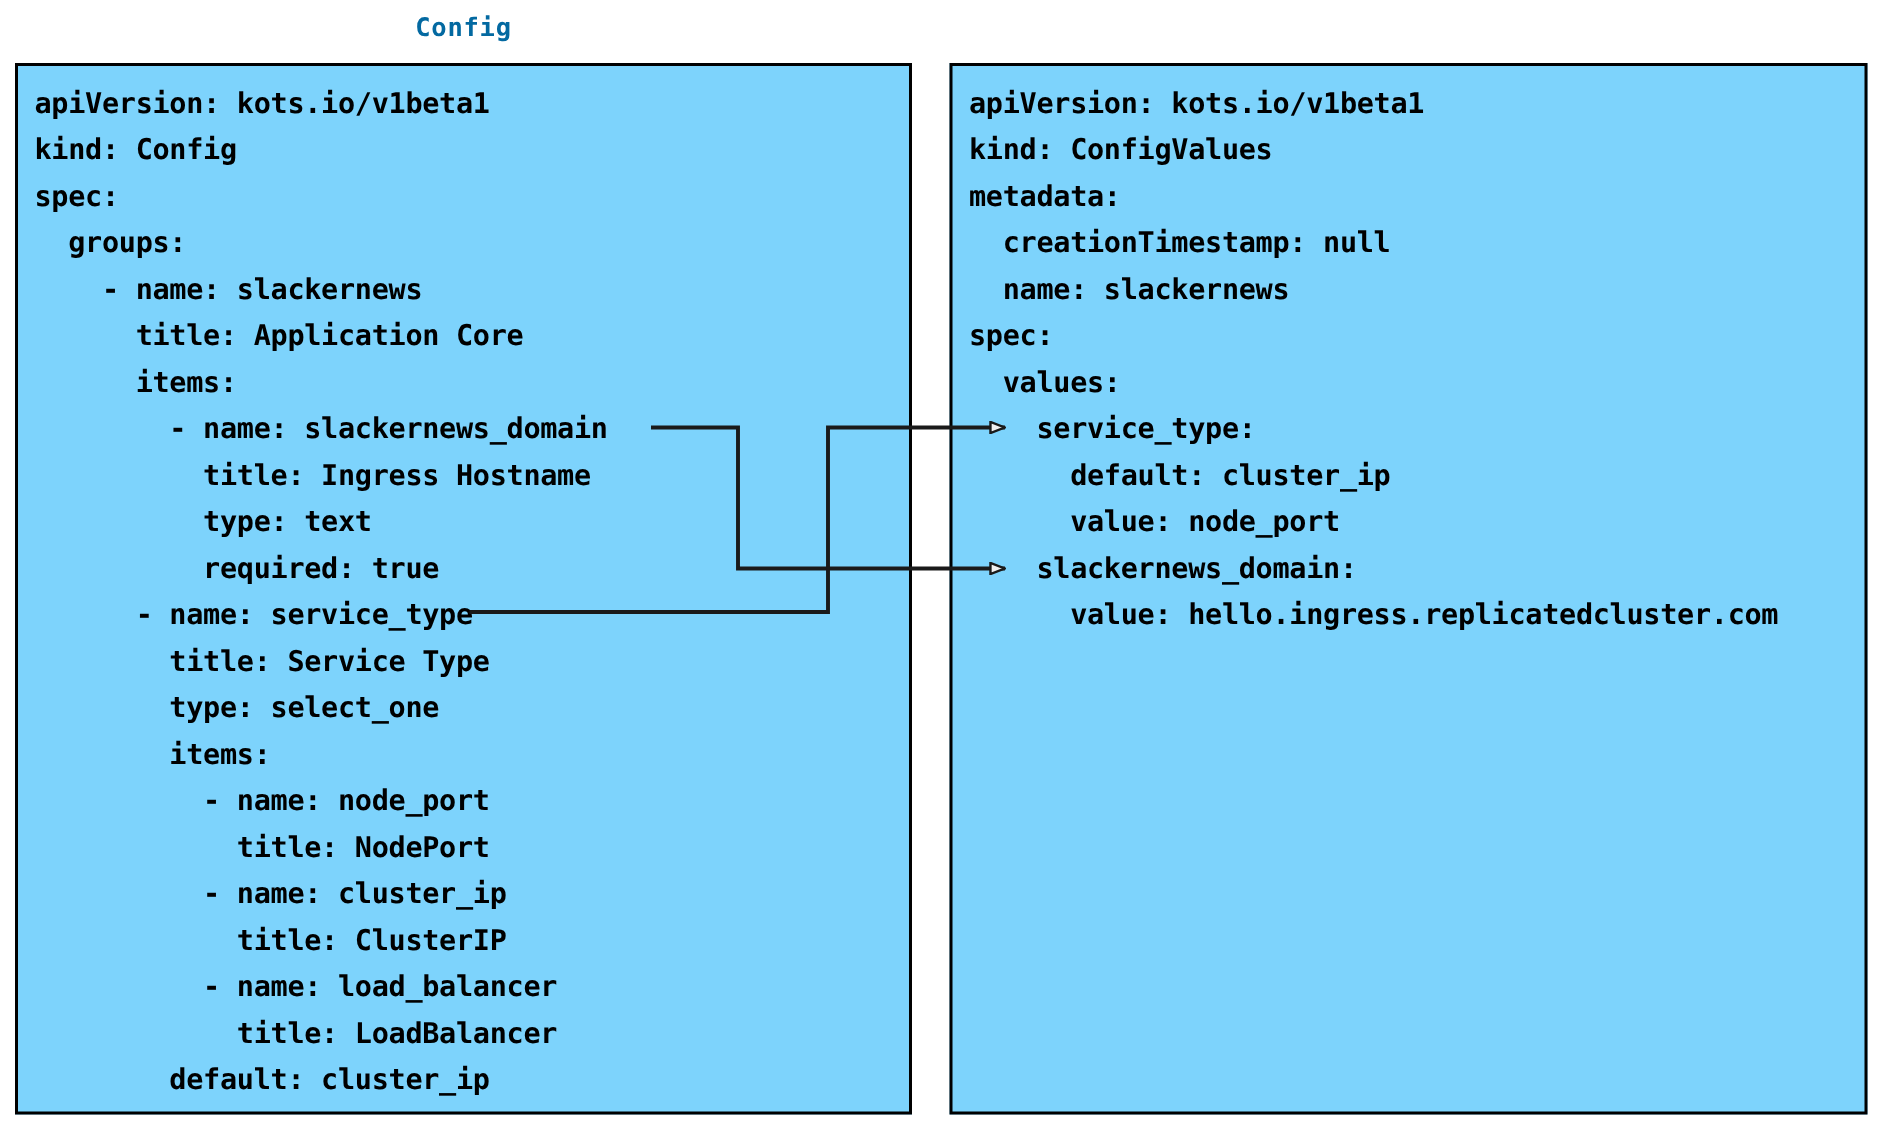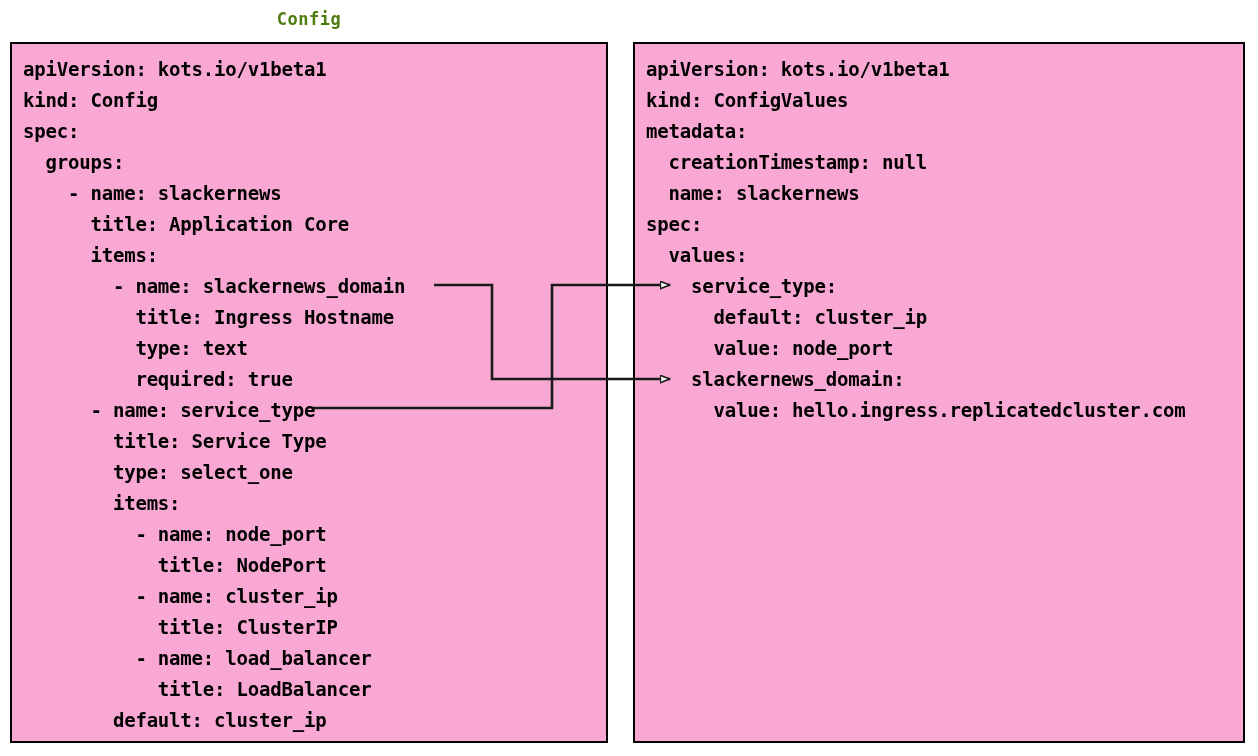--- a/index.html
+++ b/index.html
@@ -20,32 +20,32 @@
     height: 756px;
     background: #ffffff;
   }
 
   
   .panel-title {
     position: absolute;
     font-family: "DejaVu Sans Mono", "Liberation Mono", monospace;
     font-weight: bold;
     font-size: 17px;
-    color: #4d7c0f;
+    color: #0369a1;
     text-align: center;
     white-space: nowrap;
     letter-spacing: 0.5px;
   }
   #title-config  { left: 10px;  top: 9px;  width: 598px; }
   #title-values  { left: 633px; top: 9px;  width: 612px; }
 
   
   .panel {
     position: absolute;
-    background: #f9a8d4;
+    background: #7dd3fc;
     border: 2px solid #000000;
     box-sizing: border-box;
     overflow: hidden;
   }
   #panel-config { left: 10px;  top: 42px; width: 598px; height: 701px; }
   #panel-values { left: 633px; top: 42px; width: 612px; height: 701px; }
 
   .code-block {
     position: absolute;
     left: 0;

